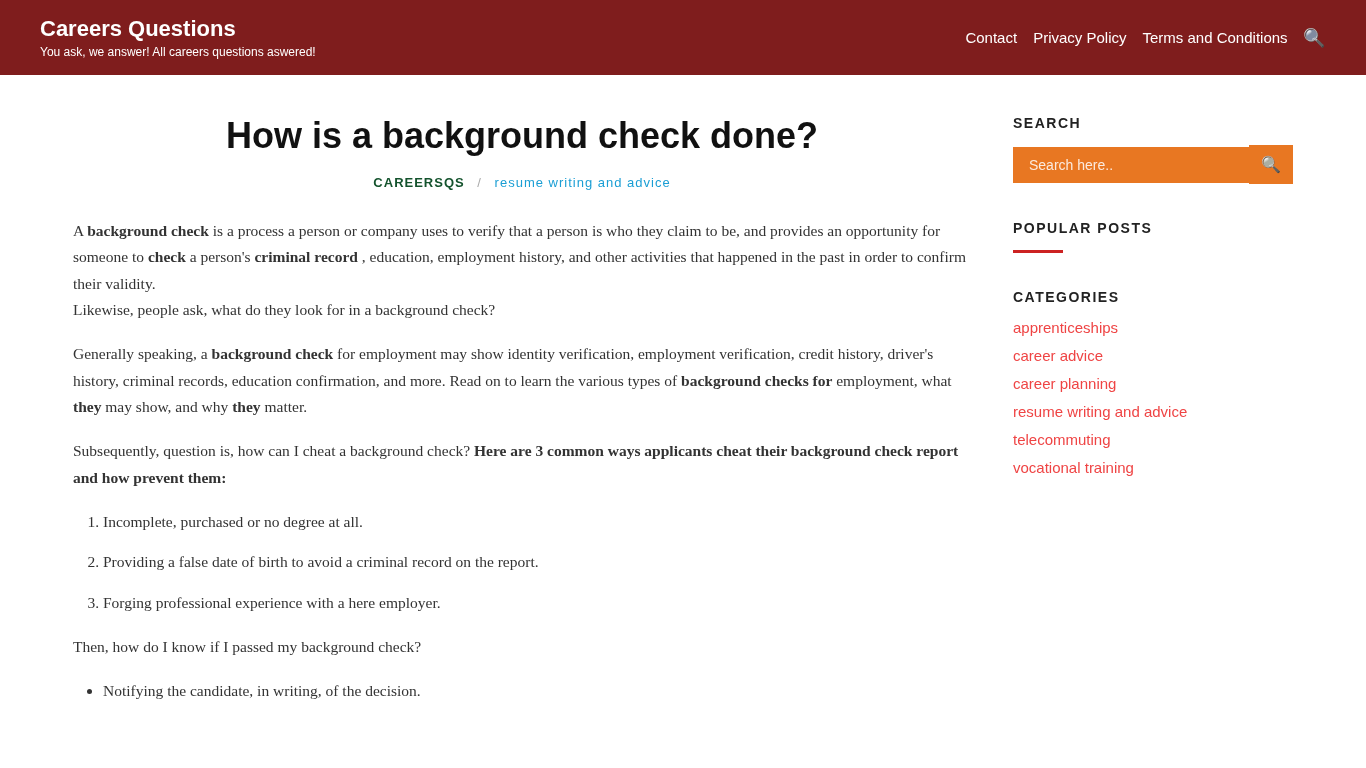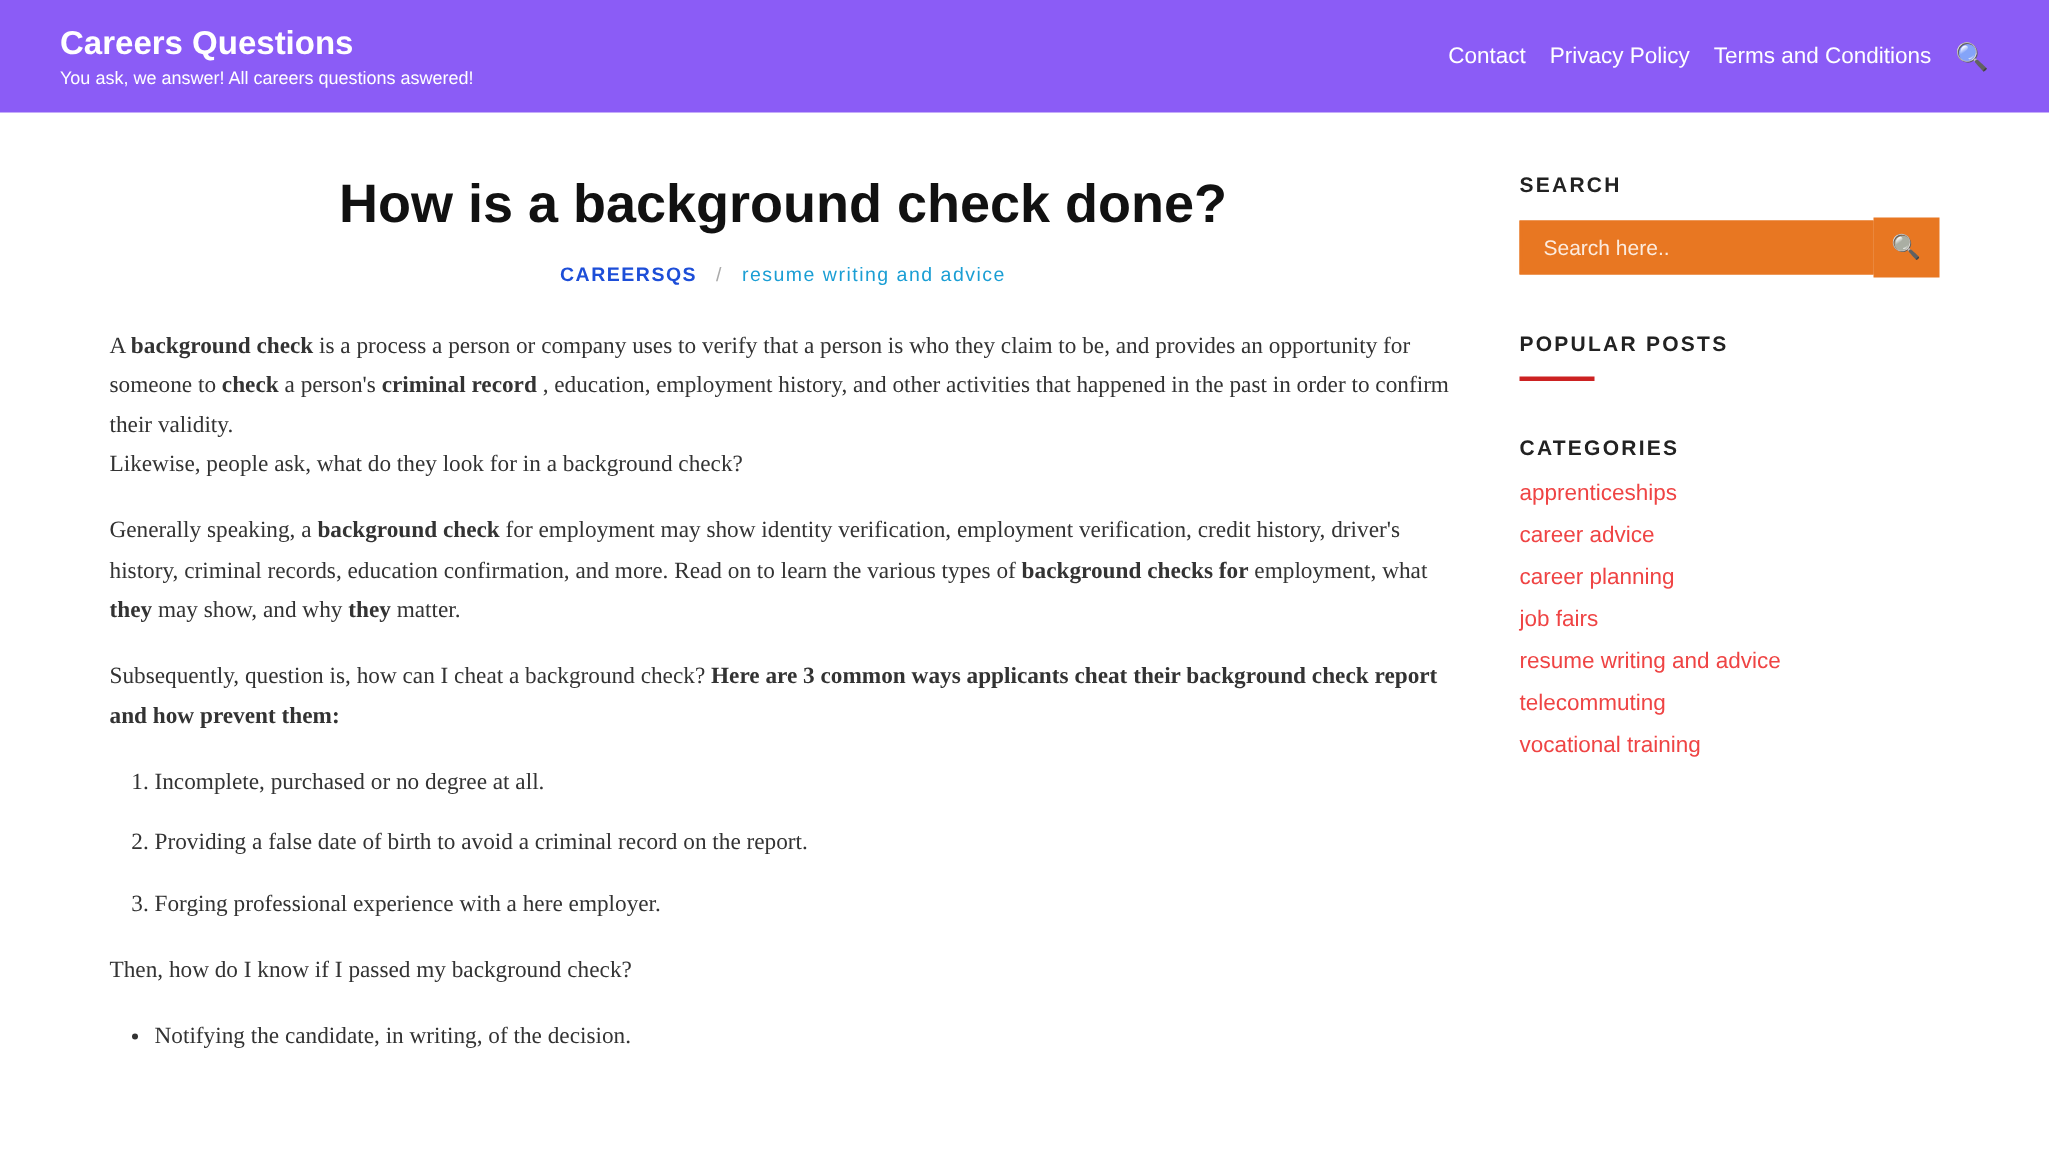--- a/index.html
+++ b/index.html
@@ -1,20 +1,20 @@
 <!DOCTYPE html>
 <html><head>
   <meta charset="utf-8">
   <style>
     * { margin: 0; padding: 0; box-sizing: border-box; }
     body { font-family: Georgia, 'Times New Roman', serif; font-size: 16px; color: #333; background: #fff; }
 
     
     .header {
-      background: #8b5cf6;
+      background: #7f1d1d;
       padding: 16px 40px;
       display: flex;
       align-items: center;
       justify-content: space-between;
     }
     .header-brand {}
     .header-brand-title {
       color: #fff;
       font-size: 22px;
       font-weight: 900;
@@ -69,21 +69,21 @@
     }
     .article-breadcrumb {
       text-align: center;
       margin-bottom: 28px;
       font-family: Arial, sans-serif;
       font-size: 13px;
       color: #888;
       letter-spacing: 1px;
     }
     .breadcrumb-cat {
-      color: #1d4ed8;
+      color: #14532d;
       text-transform: uppercase;
       font-weight: 700;
       text-decoration: none;
     }
     .breadcrumb-sep {
       margin: 0 8px;
       color: #aaa;
     }
     .breadcrumb-sub {
       color: #1a9ed4;
@@ -264,23 +264,20 @@
         <li>
           <a href="#">apprenticeships</a>
         </li>
         <li>
           <a href="#">career advice</a>
         </li>
         <li>
           <a href="#">career planning</a>
         </li>
         <li>
-          <a href="#">job fairs</a>
-        </li>
-        <li>
           <a href="#">resume writing and advice</a>
         </li>
         <li>
           <a href="#">telecommuting</a>
         </li>
         <li>
           <a href="#">vocational training</a>
         </li>
       </ul>
     </div>

